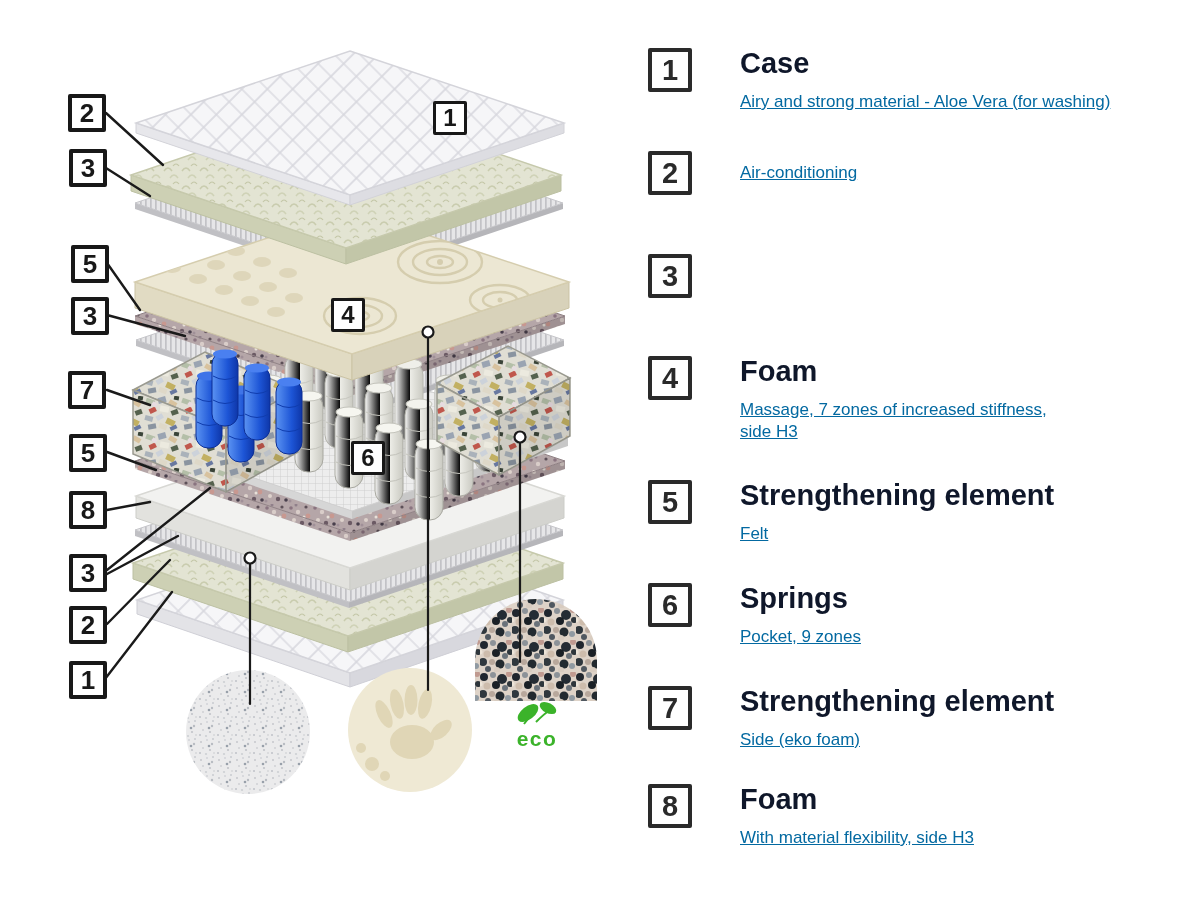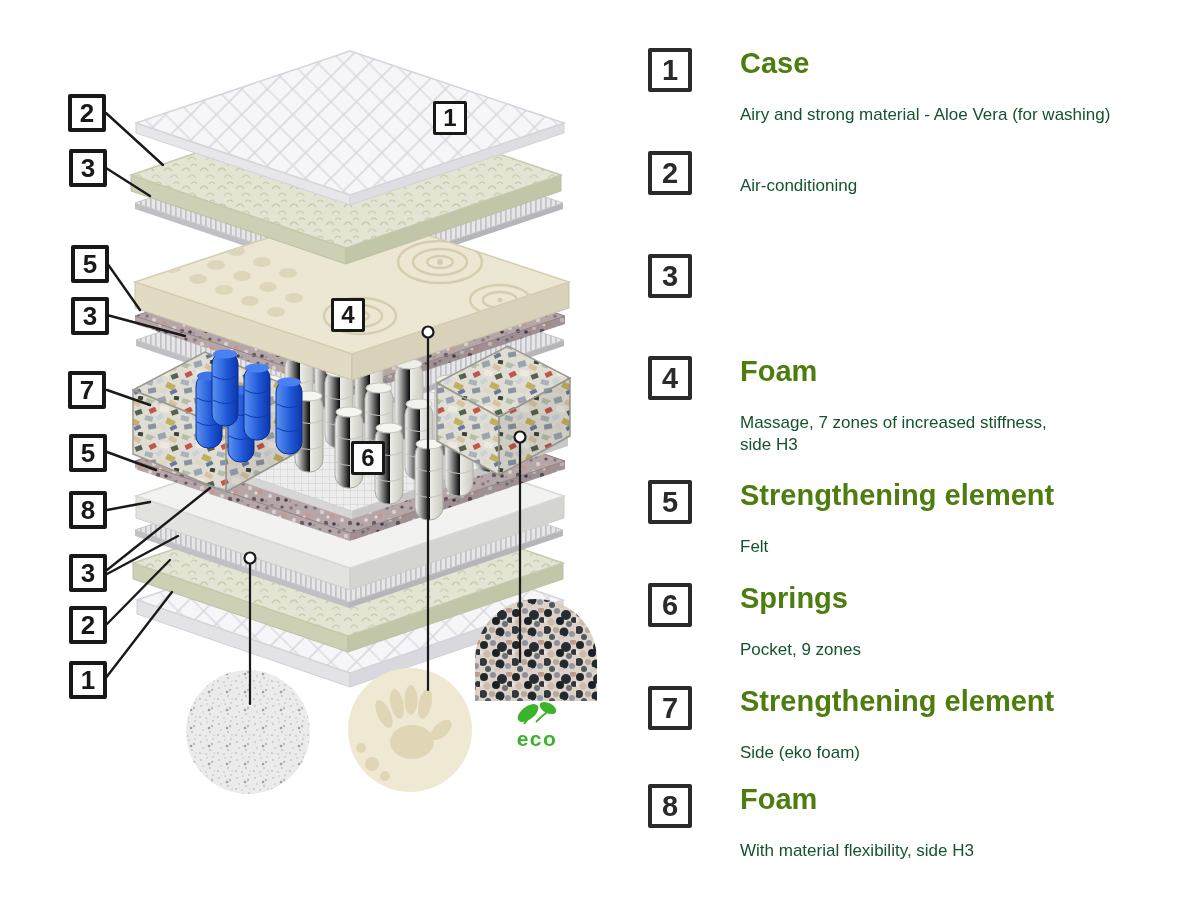--- a/index.html
+++ b/index.html
@@ -11,23 +11,23 @@
         border:4px solid #181818;border-radius:2px;text-align:center;
         font-weight:700;color:#181818;}
   .cbox.side{width:38px;height:38px;font-size:26px;line-height:30px;}
   .cbox.inner{width:34px;height:34px;border-width:3px;font-size:24px;line-height:28px;}
   
   .legend-item{position:absolute;left:648px;display:flex;align-items:flex-start;}
   .lbox{box-sizing:border-box;width:44px;height:44px;border:4px solid #2a2a2a;
         border-radius:2px;background:#fff;text-align:center;font-size:29px;
         line-height:36px;font-weight:600;color:#2a2a2a;flex:0 0 auto;}
   .ltext{margin-left:48px;width:420px;}
-  .ltitle{font-size:29px;font-weight:700;color:#4d7c0f;line-height:1.1;}
-  .ldesc{font-size:17px;color:#14532d;margin-top:24px;line-height:1.3;
-         white-space:pre-line;}
+  .ltitle{font-size:29px;font-weight:700;color:#0f172a;line-height:1.1;}
+  .ldesc{font-size:17px;color:#0369a1;margin-top:11px;line-height:1.3;
+         white-space:pre-line;text-decoration:underline;}
 </style>
 </head>
 <body>
 
 <div class="stage">
 
   <svg width="630" height="899" viewBox="0 0 630 899" style="position:absolute;left:0;top:0;">
     <defs>
       <pattern id="quiltP" width="36" height="36" patternUnits="userSpaceOnUse" patternTransform="rotate(45)">
         <rect width="36" height="36" fill="#f6f6f8"></rect>

